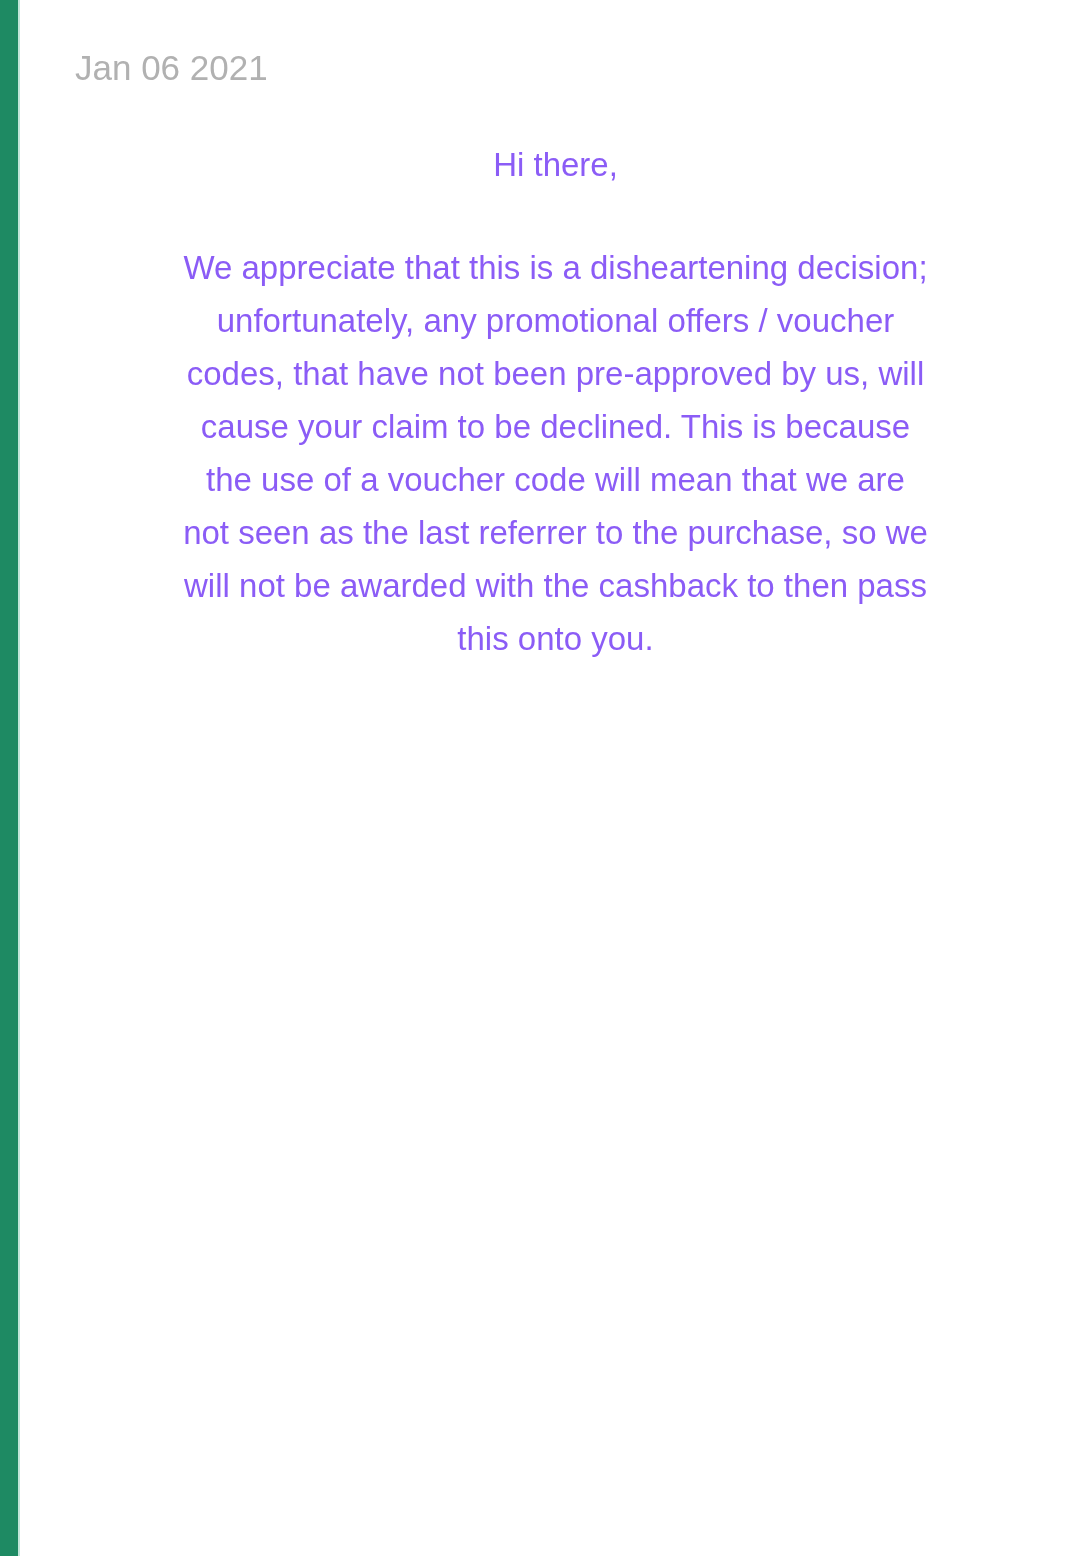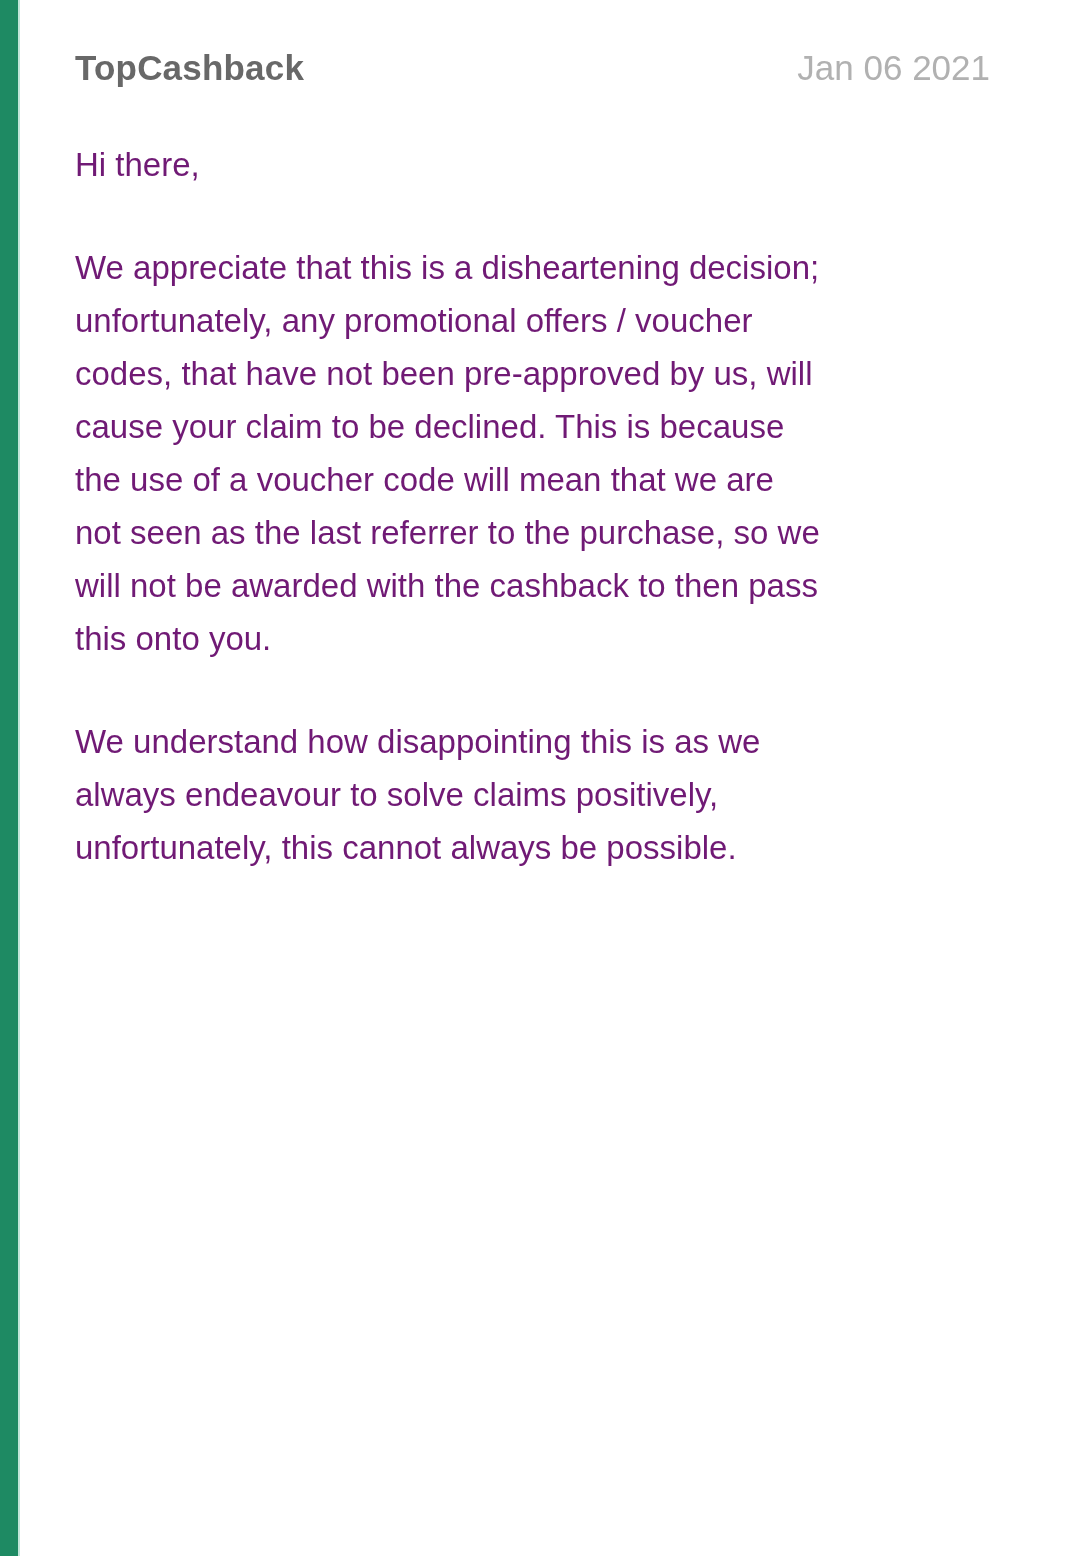--- a/index.html
+++ b/index.html
@@ -45,43 +45,40 @@
   }
   .date {
     font-size: 35px;
     font-weight: 400;
     color: #b1b1b1;
   }
   .para {
     white-space: pre-line;
     font-size: 33px;
     line-height: 53px;
-    color: #701a75;
+    color: #8b5cf6;
     margin: 0 0 50px 0;
+    text-align: center;
   }
   .signoff {
     margin-bottom: 0;
   }
 </style>
 </head>
 <body>
 
 <div class="page">
   <div class="accent-bar"></div>
   <div class="content">
     <div class="header">
-      <div class="sender">TopCashback</div>
       <div class="date">Jan 06 2021</div>
     </div>
     <p class="para">Hi there,</p>
     <p class="para">We appreciate that this is a disheartening decision;
 unfortunately, any promotional offers / voucher
 codes, that have not been pre-approved by us, will
 cause your claim to be declined. This is because
 the use of a voucher code will mean that we are
 not seen as the last referrer to the purchase, so we
 will not be awarded with the cashback to then pass
 this onto you.</p>
-    <p class="para">We understand how disappointing this is as we
-always endeavour to solve claims positively,
-unfortunately, this cannot always be possible.</p>
   </div>
 </div>
 
 </body></html>

